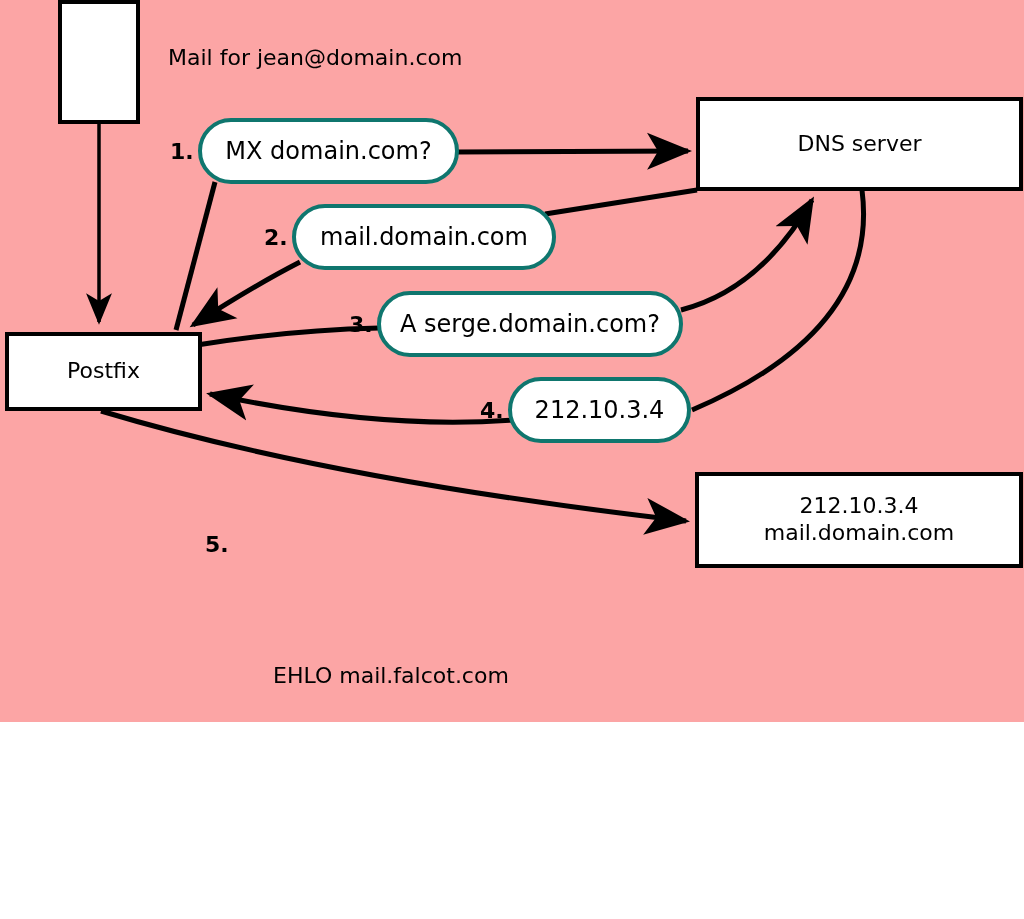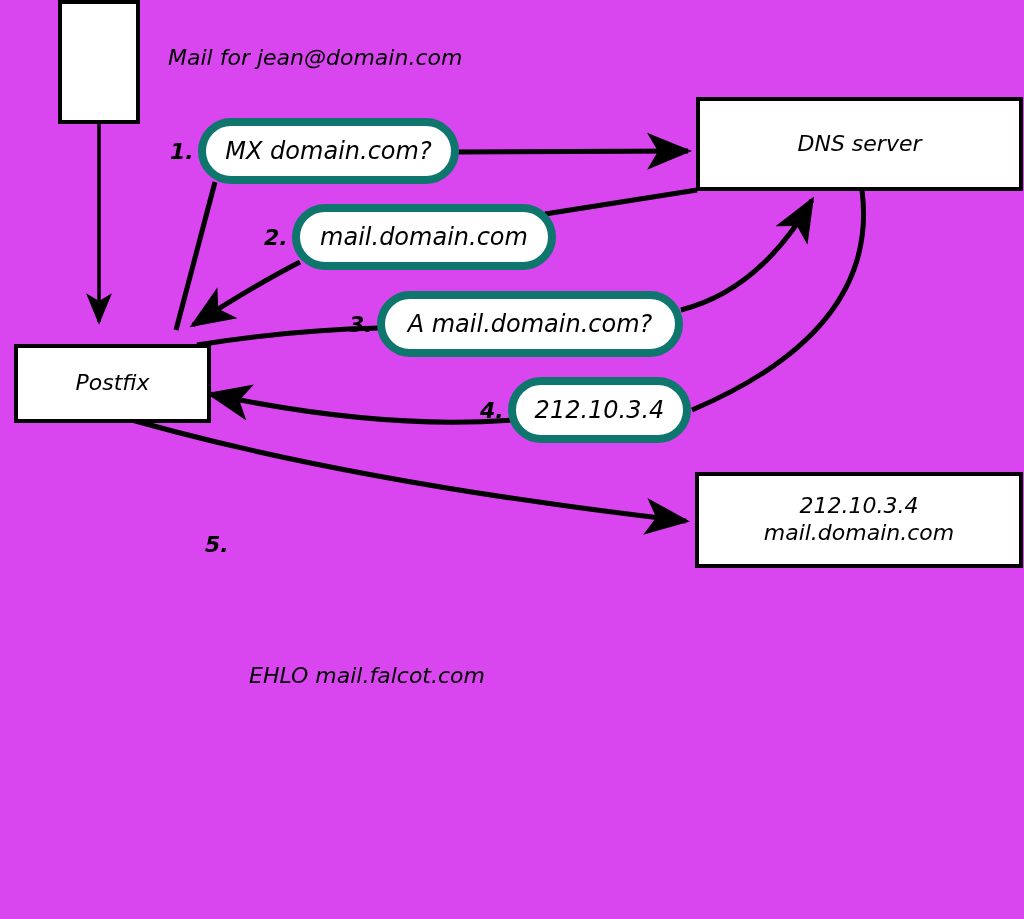--- a/index.html
+++ b/index.html
@@ -7,24 +7,23 @@
     margin: 0;
     padding: 0;
     background: #ffffff;
   }
   body {
     font-family: "DejaVu Sans", sans-serif;
   }
   #canvas {
     position: relative;
     width: 1024px;
-    height: 919px;
-    background: #d946ef;
+    height: 722px;
+    background: #fca5a5;
     overflow: hidden;
-    font-style: italic;
   }
   svg.layer {
     position: absolute;
     left: 0;
     top: 0;
     width: 1024px;
     height: 919px;
     pointer-events: none;
   }
   .node-box {
@@ -36,21 +35,21 @@
     align-items: center;
     justify-content: center;
     text-align: right;
     font-size: 22px;
     color: #000000;
     line-height: 1.22;
   }
   .bubble {
     position: absolute;
     box-sizing: border-box;
-    border: 8px solid #0f766e;
+    border: 4px solid #0f766e;
     background: #ffffff;
     border-radius: 999px;
     display: flex;
     align-items: center;
     justify-content: center;
     font-size: 24px;
     color: #000000;
     white-space: nowrap;
   }
   .step-num {
@@ -66,21 +65,21 @@
     color: #000000;
     white-space: nowrap;
   }
   .smtp-block {
     position: absolute;
     font-size: 22px;
     color: #000000;
     line-height: 31px;
     white-space: pre;
   }
-  .smtp-line { display: block; min-height: 31px; }
+  .smtp-line { display: block; min-height: 31px; margin-left: 24px; }
   .step5-row { position: absolute; display: flex; align-items: baseline; gap: 14px; }
   .step5-num { font-weight: bold; font-size: 22px; color: #000; }
   .step5-text { font-size: 22px; color: #000; white-space: nowrap; }
 </style>
 </head>
 <body>
 
 <div id="canvas">
 
   <svg class="layer" viewBox="0 0 1024 919">
@@ -110,21 +109,21 @@
 
     <path d="M101,411 Q330,480 686,521" fill="none" stroke="#000000" stroke-width="5" marker-end="url(#ah)"></path>
   </svg>
 
   <div class="node-box" style="left:58px; top:0px; width:82px; height:124px;">
     <span></span>
   </div>
 
   <div class="plain-label" style="left:168px; top:45px;">Mail for jean@domain.com</div>
 
-  <div class="node-box" style="left:14px; top:332px; width:197px; height:79px;margin-top:12px;">
+  <div class="node-box" style="left:5px; top:332px; width:197px; height:79px;">
     <span>Postfix</span>
   </div>
 
   <div class="node-box" style="left:696px; top:97px; width:327px; height:94px;">
     <span>DNS server</span>
   </div>
 
   <div class="node-box" style="left:695px; top:472px; width:328px; height:96px; flex-direction:column;">
     <span>212.10.3.4</span>
     <span>mail.domain.com</span>
@@ -135,21 +134,21 @@
     <span>MX domain.com?</span>
   </div>
 
   <div class="step-num" style="left:264px; top:225px;">2.</div>
   <div class="bubble" style="left:292px; top:204px; width:264px; height:66px;">
     <span>mail.domain.com</span>
   </div>
 
   <div class="step-num" style="left:349px; top:312px;">3.</div>
   <div class="bubble" style="left:377px; top:291px; width:306px; height:66px;">
-    <span>A mail.domain.com?</span>
+    <span>A serge.domain.com?</span>
   </div>
 
   <div class="step-num" style="left:480px; top:398px;">4.</div>
   <div class="bubble" style="left:508px; top:377px; width:183px; height:66px;">
     <span>212.10.3.4</span>
   </div>
 
   <div class="step5-row" style="left:205px; top:532px;">
     <span class="step5-num">5.</span>
   </div>

